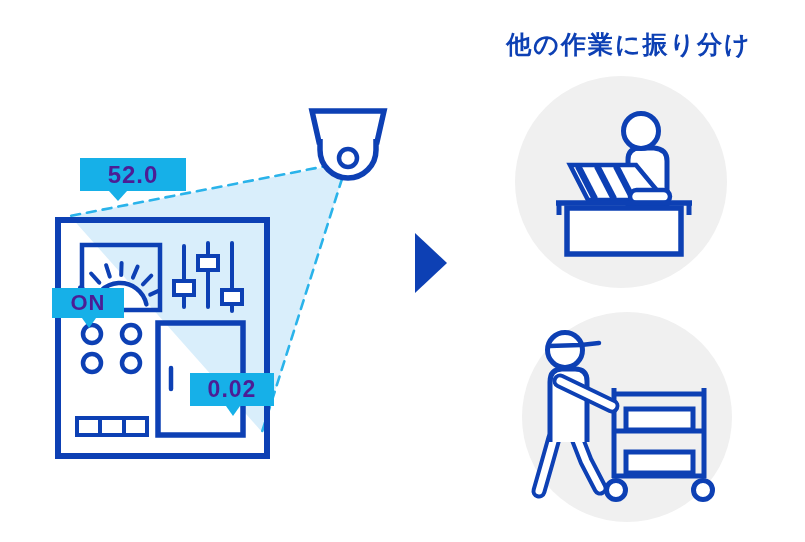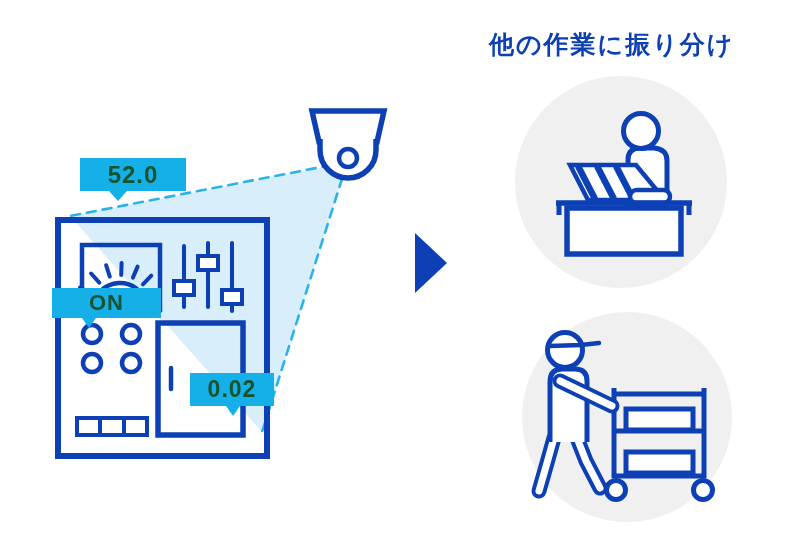--- a/index.html
+++ b/index.html
@@ -2,35 +2,35 @@
 <html><head>
 <meta charset="utf-8">
 <style>
   html,body{margin:0;padding:0;background:#ffffff;}
   .canvas{
     position:relative;width:805px;height:542px;background:#ffffff;overflow:hidden;
     font-family:"Liberation Sans","DejaVu Sans",sans-serif;
   }
   .scene-svg{position:absolute;left:0;top:0;}
   .heading{
-    position:absolute;left:489px;top:28px;width:280px;text-align:left;
+    position:absolute;left:489px;top:28px;width:280px;text-align:center;
     color:#0d40b4;font-size:25px;font-weight:700;letter-spacing:2px;white-space:nowrap;
   }
   .badge{
-    position:absolute;background:#16b0e8;color:#14532d;font-weight:700;
+    position:absolute;background:#16b0e8;color:#4c1d95;font-weight:700;
     display:flex;align-items:center;justify-content:center;letter-spacing:1px;
   }
   .badge::after{
     content:"";position:absolute;top:100%;width:0;height:0;border-style:solid;
     border-left:9px solid transparent;border-right:9px solid transparent;
     border-top:10px solid #16b0e8;border-bottom:0;
   }
   .badge-meter{left:80px;top:158px;width:106px;height:33px;font-size:24px;}
   .badge-meter::after{left:29px;}
-  .badge-status{left:52px;top:288px;width:109px;height:30px;font-size:22px;}
+  .badge-status{left:52px;top:288px;width:72px;height:30px;font-size:22px;}
   .badge-status::after{left:30px;border-left-width:7px;border-right-width:7px;}
   .badge-gauge{left:190px;top:373px;width:84px;height:33px;font-size:23px;}
   .badge-gauge::after{left:36px;border-left-width:7px;border-right-width:7px;}
 </style>
 </head>
 <body>
 
 <div class="canvas">
 
   <svg class="scene-svg" width="805" height="542" viewBox="0 0 805 542">

